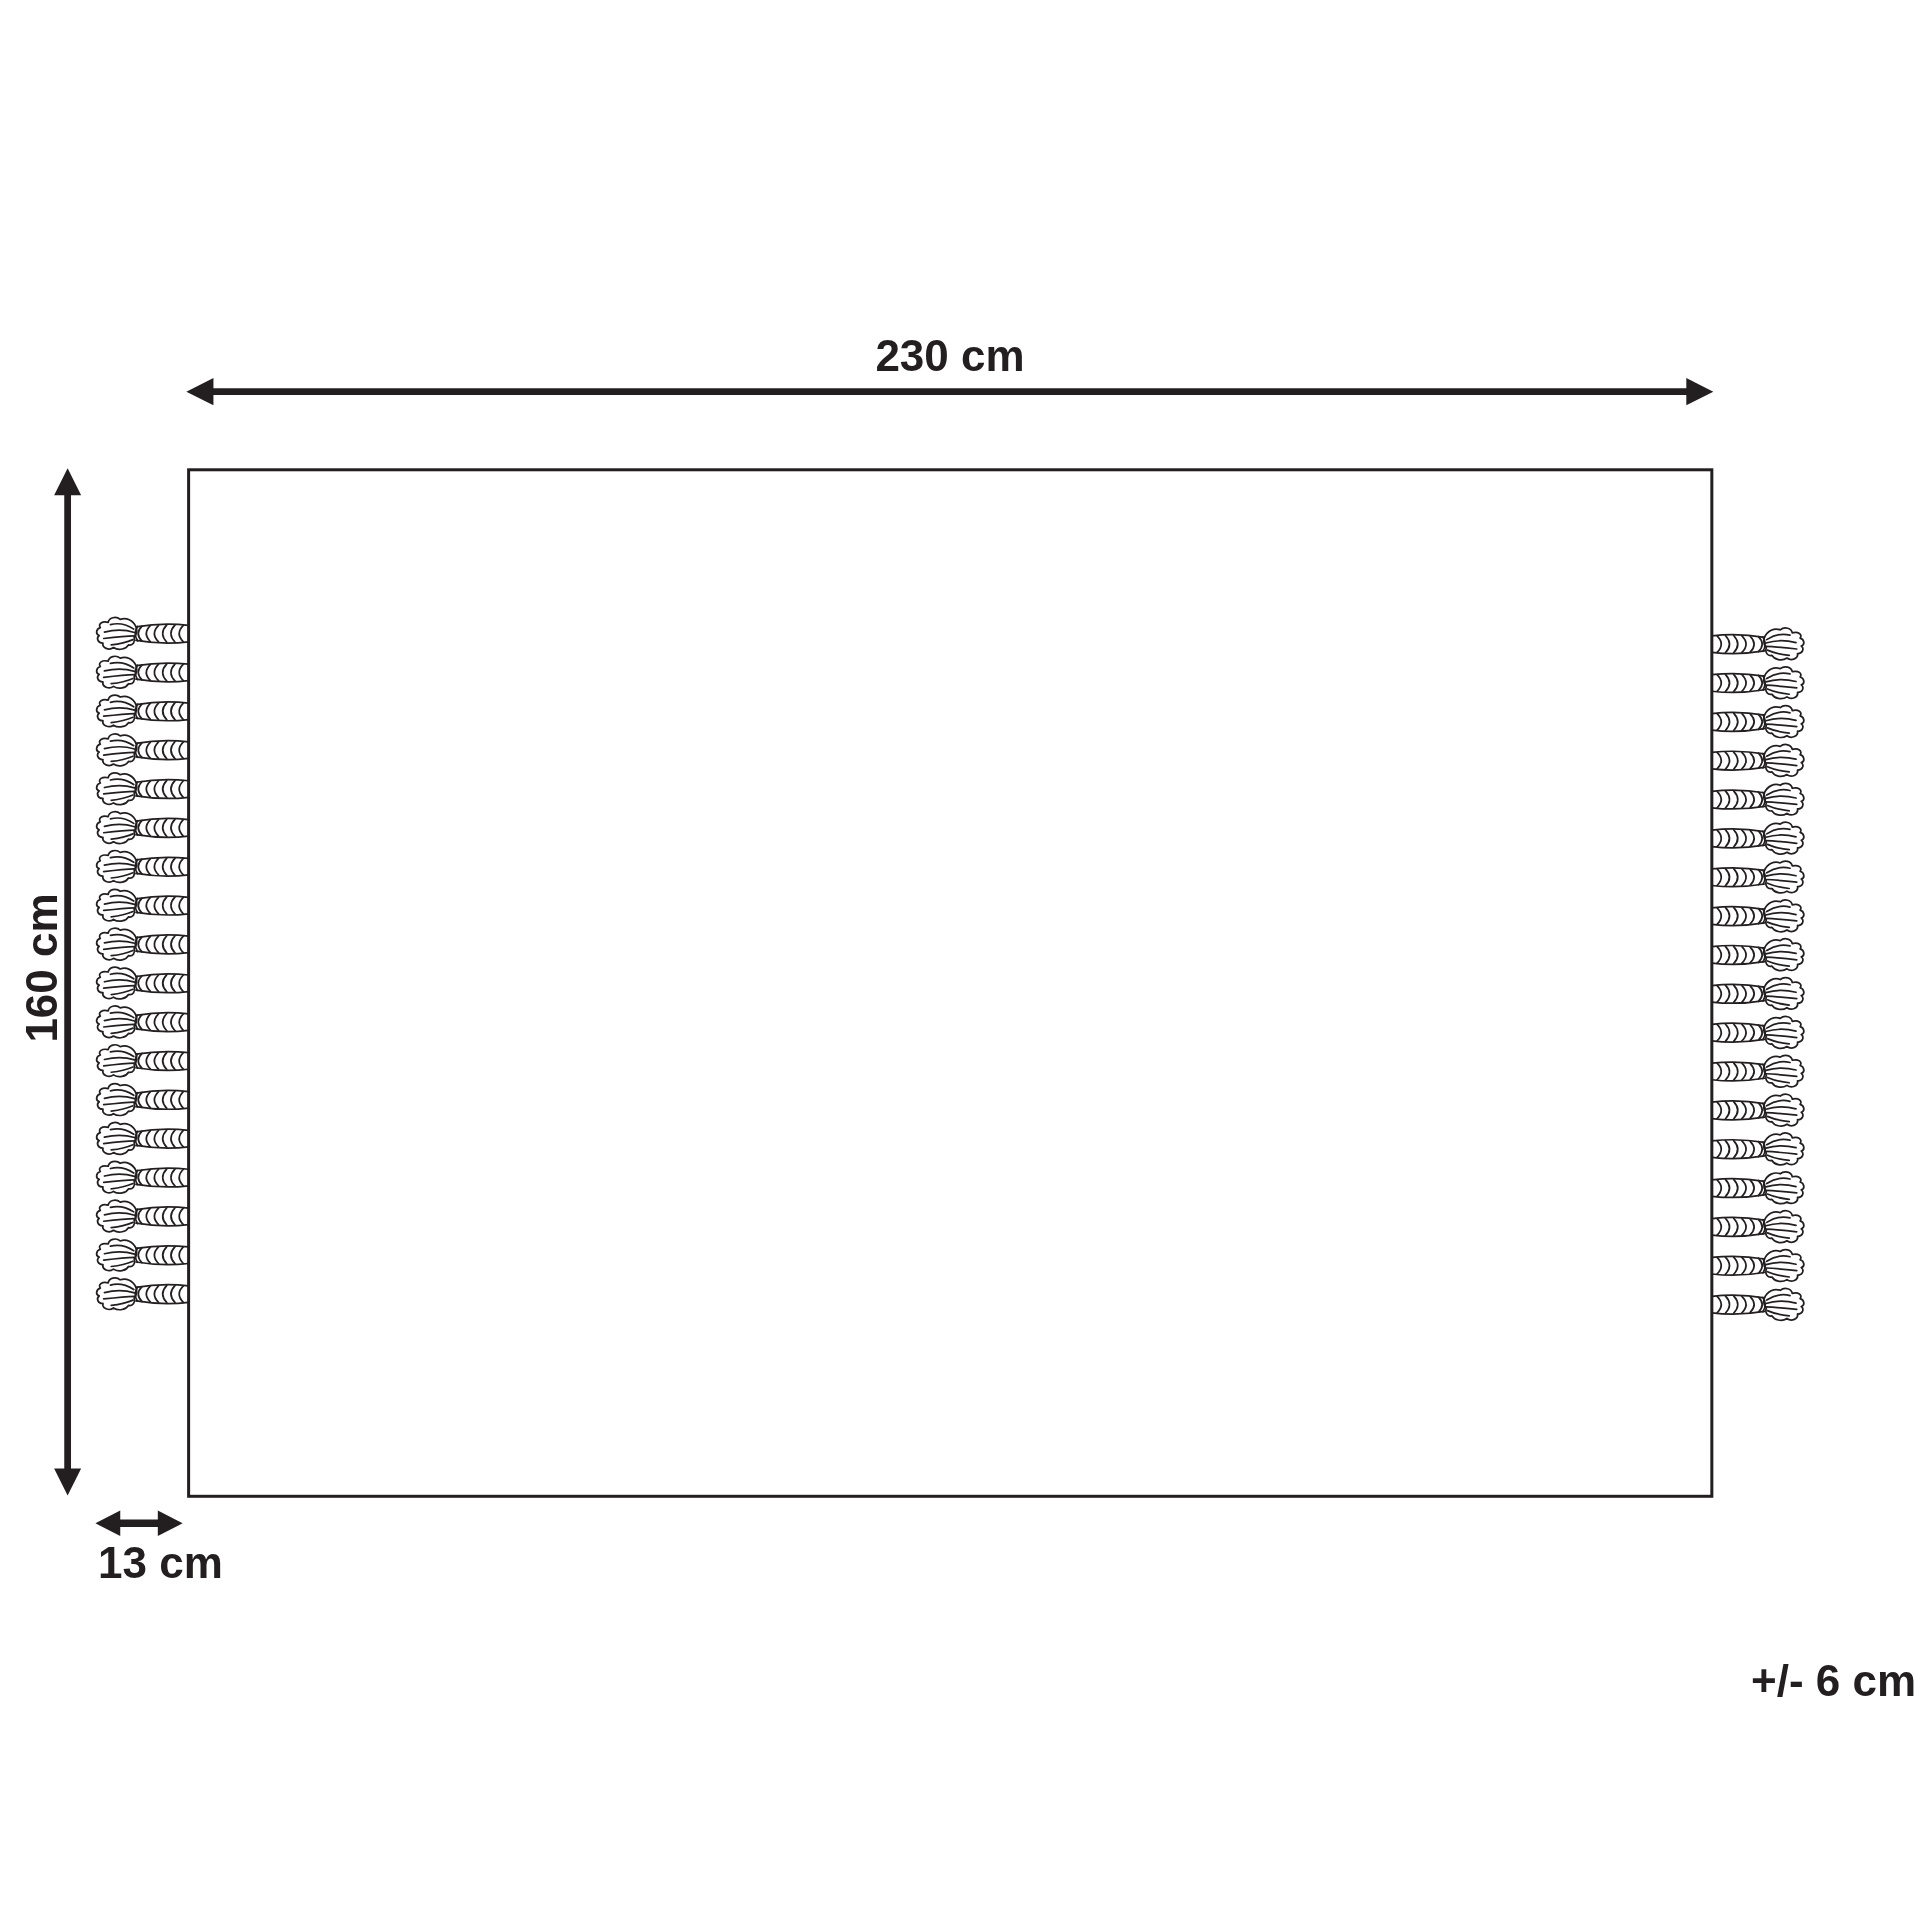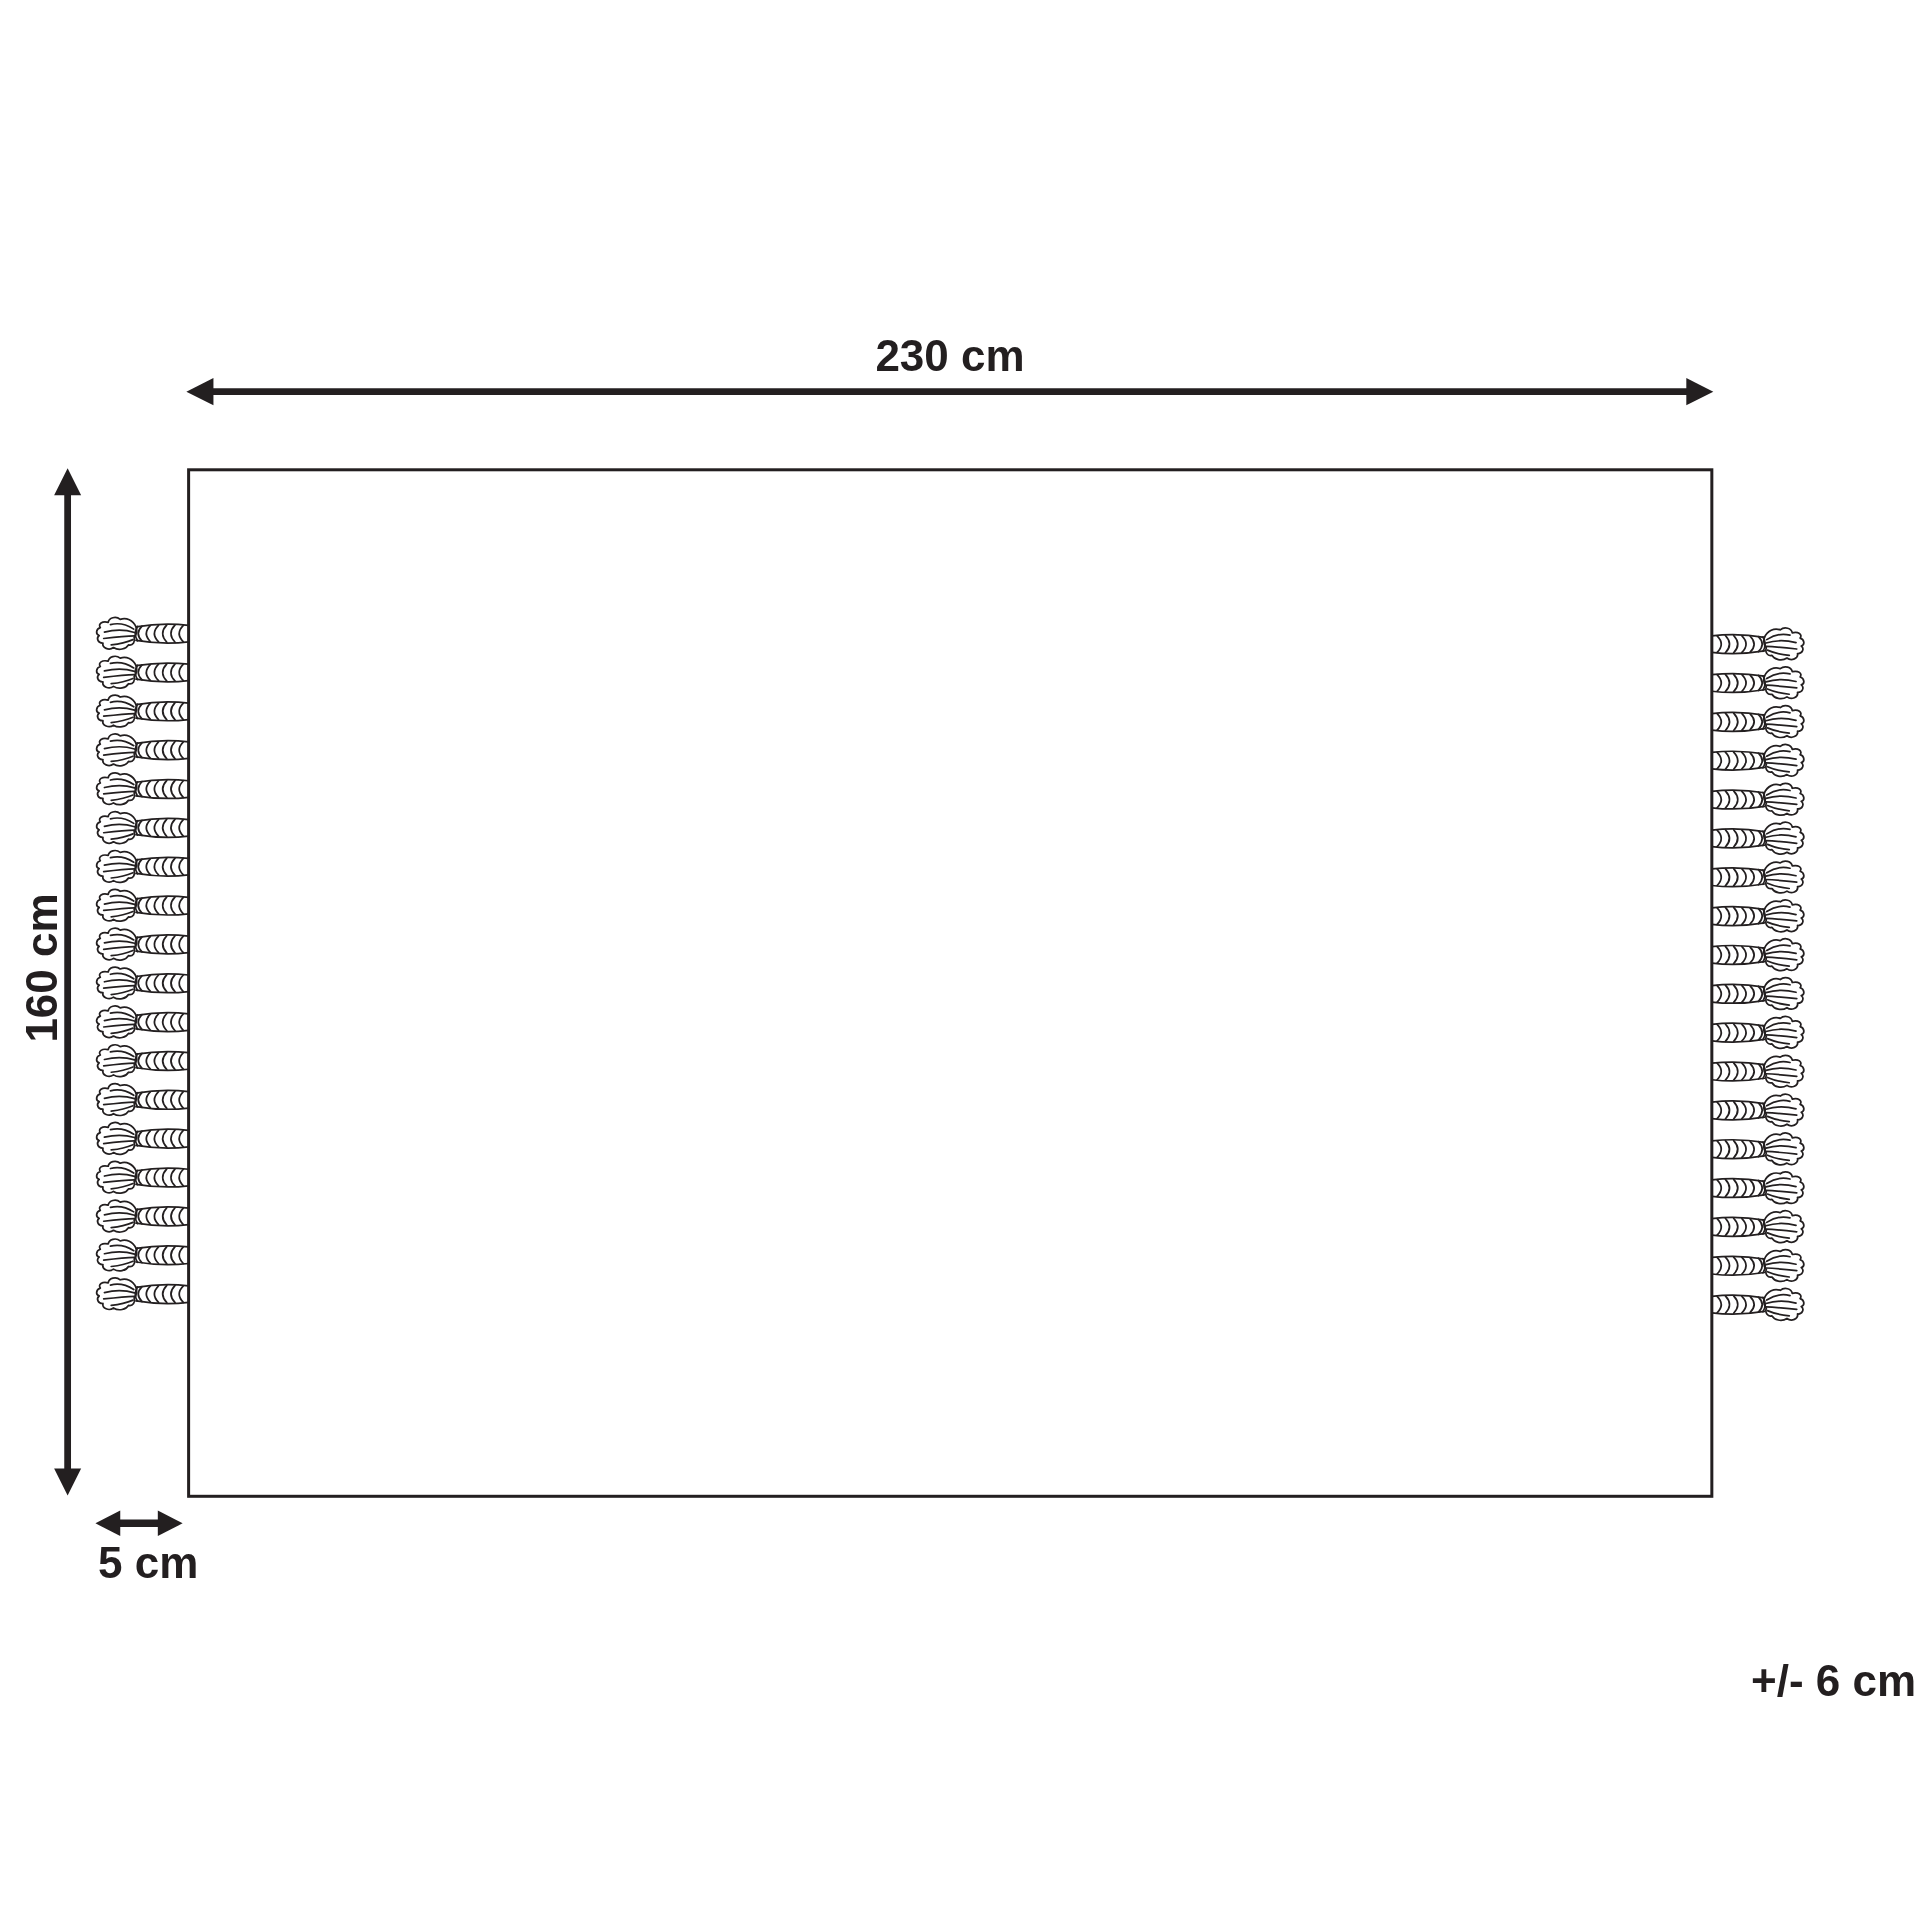--- a/index.html
+++ b/index.html
@@ -116,17 +116,17 @@
       <line x1="156" y1="2027" x2="214" y2="2027" class="stroke" stroke-width="10"></line>
       <polygon points="127,2027 160,2010 160,2044" class="solid"></polygon>
       <polygon points="243,2027 210,2010 210,2044" class="solid"></polygon>
     </g>
   </svg>
 
   <div class="dim-label" id="width-label">230 cm</div>
 
   <div class="dim-label" id="height-label">160 cm</div>
 
-  <div class="dim-label" id="fringe-label">5 cm</div>
+  <div class="dim-label" id="fringe-label">13 cm</div>
 
   <div class="dim-label" id="tolerance-label">+/- 6 cm</div>
 </div>
 
 
 </body></html>

